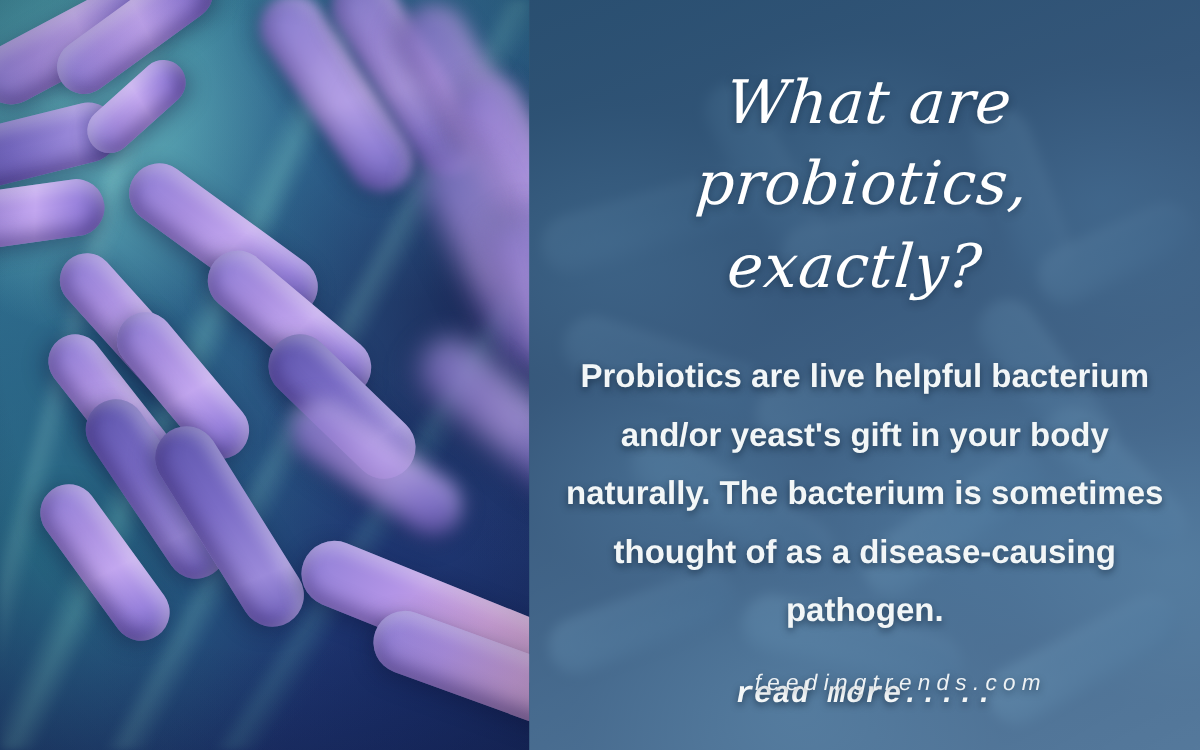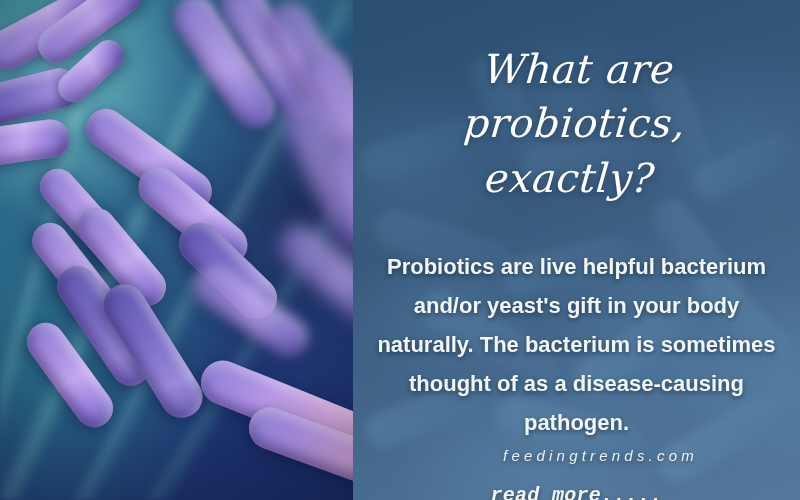--- a/index.html
+++ b/index.html
@@ -141,21 +141,21 @@
     font-style: italic;
     font-weight: normal;
     font-size: 40px;
     line-height: 1.36;
     letter-spacing: 0.5px;
     text-shadow: 0 2px 6px rgba(10,28,48,0.45);
     transform: skewX(-5deg);
   }
 
   .body-copy {
-    margin: 16px;
+    margin: 0;
     padding: 26px 22px 0 22px;
     width: 100%;
     box-sizing: border-box;
     color: #f2f6f7;
     font-family: "Liberation Sans", sans-serif;
     font-weight: bold;
     font-size: 22px;
     line-height: 39px;
     text-shadow: 0 2px 5px rgba(8,24,42,0.55);
   }

